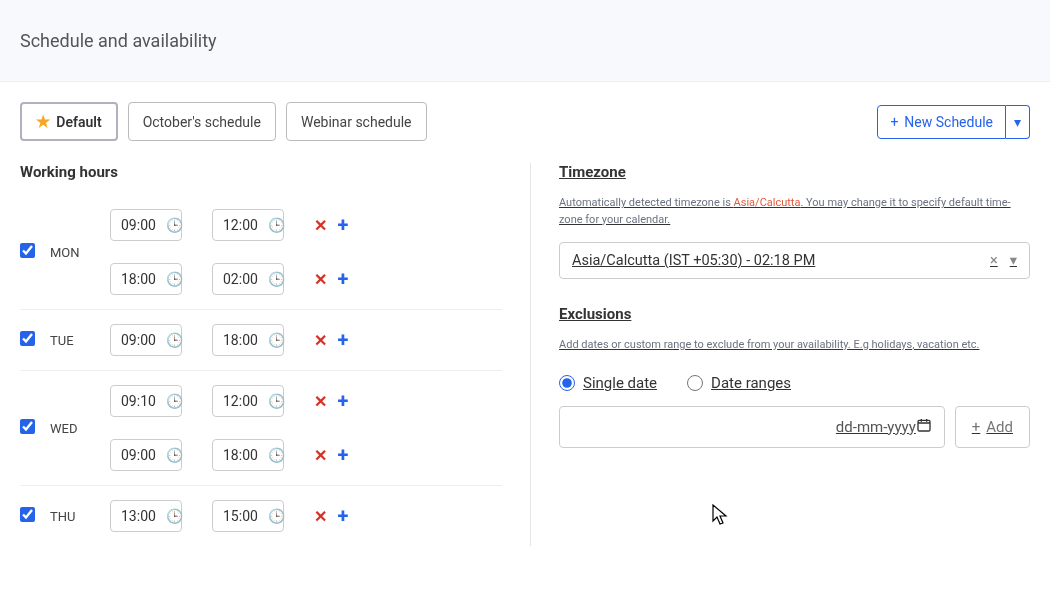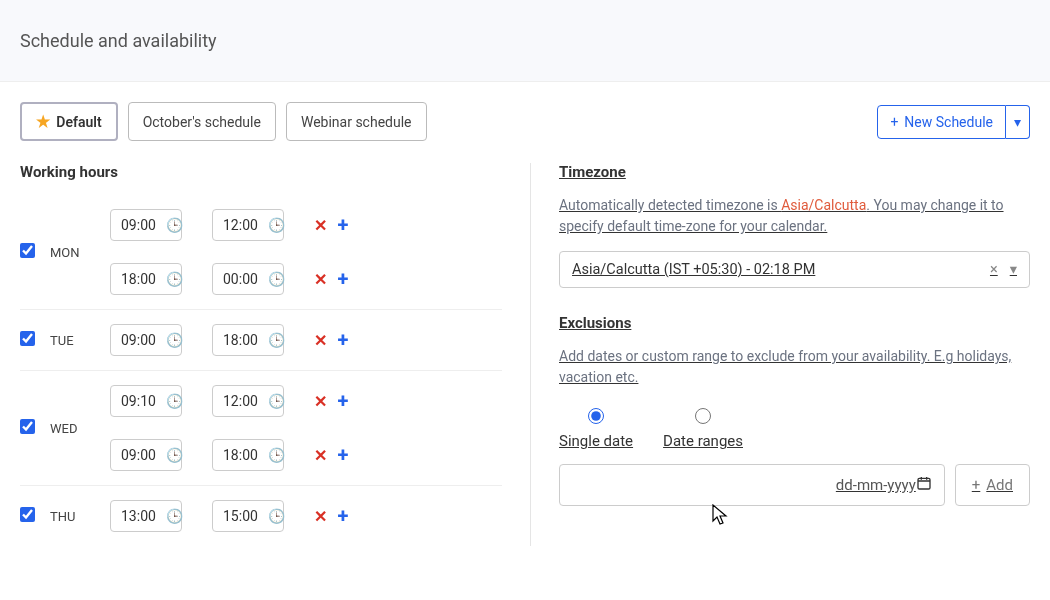--- a/index.html
+++ b/index.html
@@ -80,21 +80,21 @@
       padding-left: 28px;
       text-decoration: underline;
     }
     .section-title {
       font-weight: 700;
       font-size: 15px;
       color: #333;
       margin-bottom: 14px;
     }
     .section-sub {
-      font-size: 14px;
+      font-size: 11px;
       color: #6b7280;
       margin-bottom: 14px;
       line-height: 1.5;
     }
     .section-sub a { color: #e05b3c; text-decoration: none; }
     .day-row {
       display: flex;
       align-items: center;
       border-bottom: 1px solid #eee;
       padding: 14px 0;
@@ -131,21 +131,21 @@
       display: flex;
       align-items: center;
       justify-content: space-between;
       font-size: 14.5px;
       color: #333;
       margin-bottom: 26px;
       cursor: pointer;
     }
     .tz-controls { display: flex; gap: 12px; color: #888; }
     .radio-row { display: flex; gap: 30px; margin: 20px 0 14px 0; font-size: 15px; color: #333; }
-    .radio-item { display: flex; gap: 8px; align-items: center; cursor: pointer; flex-direction: column; }
+    .radio-item { display: flex; gap: 8px; align-items: center; cursor: pointer; }
     input[type=radio] { width: 16px; height: 16px; accent-color: #2563eb; cursor: pointer; }
     .date-row { display: flex; gap: 10px; }
     .date-input {
       flex: 1;
       border: 1px solid #ccc;
       border-radius: 4px;
       padding: 10px 12px;
       display: flex;
       justify-content: flex-end;
       align-items: center;
@@ -224,21 +224,21 @@
               <span class="remove-icon">✕</span>
               <span class="add-icon">+</span>
             </div>
         </div>
         <div class="slot">
           <div class="time-input-wrap">
               <span>18:00</span>
               <span class="clock-icon">🕒</span>
             </div>
           <div class="time-input-wrap">
-              <span>00:00</span>
+              <span>02:00</span>
               <span class="clock-icon">🕒</span>
             </div>
           <div class="slot-actions">
               <span class="remove-icon">✕</span>
               <span class="add-icon">+</span>
             </div>
         </div>
       </div>
     </div>
 

